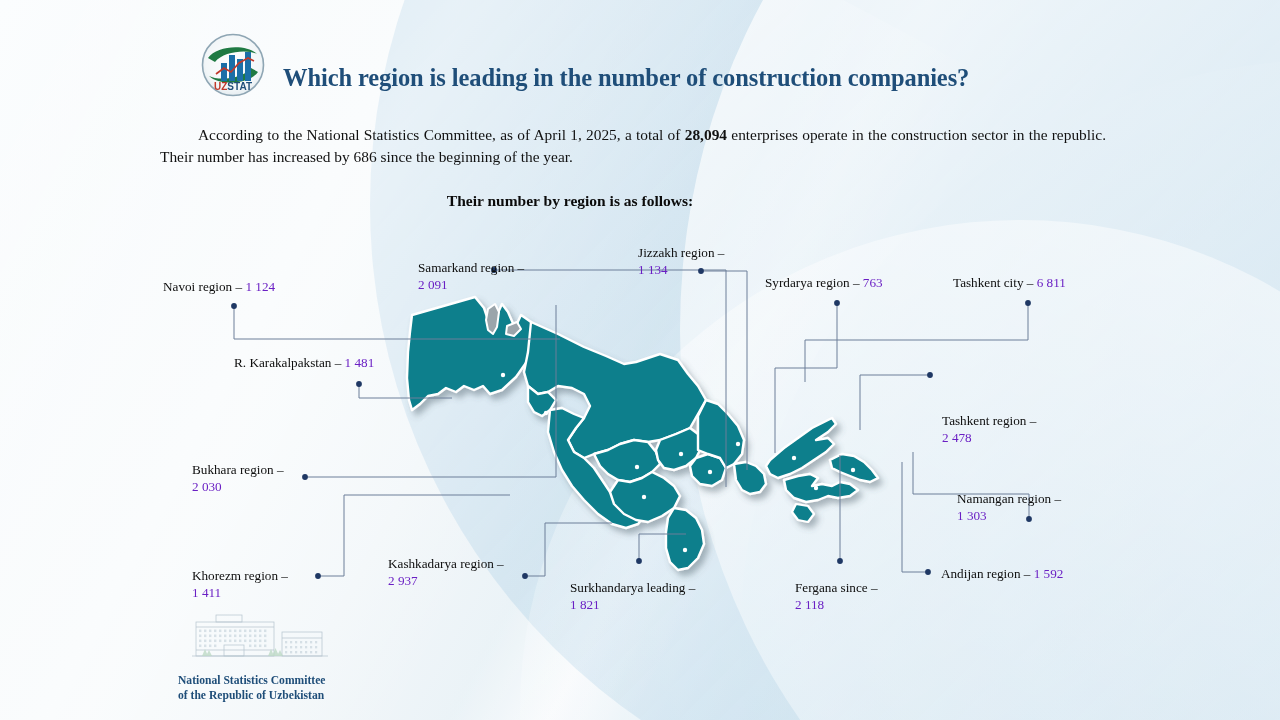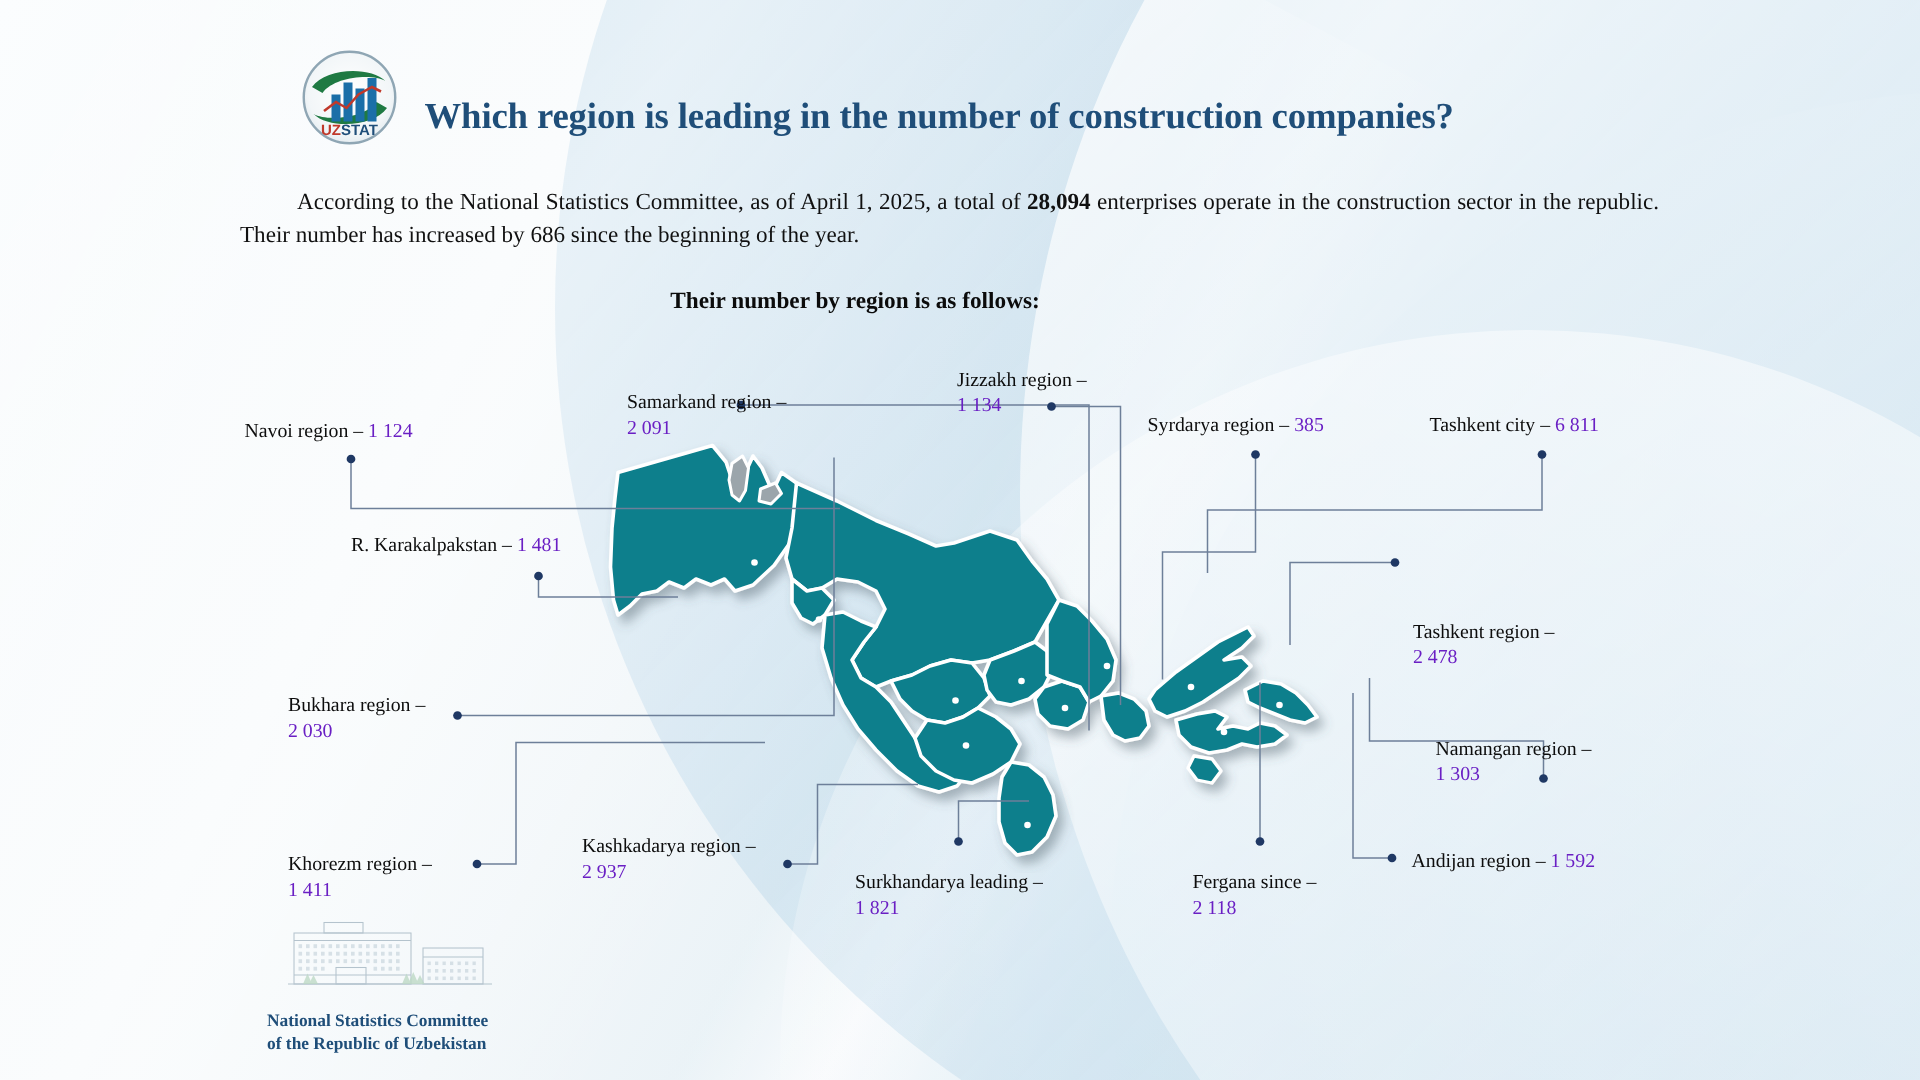--- a/index.html
+++ b/index.html
@@ -326,21 +326,21 @@
       <circle cx="1029" cy="519" r="2.9" fill="#1f3864"></circle>
       <path d="M928,572 L902,572 L902,462" fill="none" stroke="#6d7f99" stroke-width="1"></path>
       <circle cx="928" cy="572" r="2.9" fill="#1f3864"></circle>
     </svg>
 
   <div class="layer" id="labels-layer">
       <div class="lbl" style="left: 163px; top: 278px;"><span>Navoi region</span><span> – </span><span class="num">1 124</span></div>
       <div class="lbl" style="left: 234px; top: 354px;"><span>R. Karakalpakstan</span><span> – </span><span class="num">1 481</span></div>
       <div class="lbl two-line" style="left: 418px; top: 243px; margin-top: 16px;"><span>Samarkand region  –</span><br><span class="num">2 091</span></div>
       <div class="lbl two-line" style="left: 638px; top: 244px;"><span>Jizzakh  region –</span><br><span class="num">1 134</span></div>
-      <div class="lbl" style="left: 765px; top: 274px;"><span>Syrdarya region</span><span> – </span><span class="num">385</span></div>
+      <div class="lbl" style="left: 765px; top: 274px;"><span>Syrdarya region</span><span> – </span><span class="num">763</span></div>
       <div class="lbl" style="left: 953px; top: 274px;"><span>Tashkent city</span><span> – </span><span class="num">6 811</span></div>
       <div class="lbl" style="left: 942px; top: 368px; margin-top: 44px;"><span>Tashkent region  –</span><br><span class="num">2 478</span></div>
       <div class="lbl two-line" style="left: 192px; top: 461px;"><span>Bukhara region –</span><br><span class="num">2 030</span></div>
       <div class="lbl two-line" style="left: 192px; top: 567px;"><span>Khorezm  region  –</span><br><span class="num">1 411</span></div>
       <div class="lbl two-line" style="left: 388px; top: 555px;"><span>Kashkadarya region –</span><br><span class="num">2 937</span></div>
       <div class="lbl two-line" style="left: 570px; top: 579px;"><span>Surkhandarya leading   –</span><br><span class="num">1 821</span></div>
       <div class="lbl two-line" style="left: 795px; top: 579px;"><span>Fergana  since –</span><br><span class="num">2 118</span></div>
       <div class="lbl" style="left: 957px; top: 490px;"><span>Namangan region  –</span><br><span class="num">1 303</span></div>
       <div class="lbl" style="left: 941px; top: 565px;"><span>Andijan region</span><span> – </span><span class="num">1 592</span></div>
     </div>

